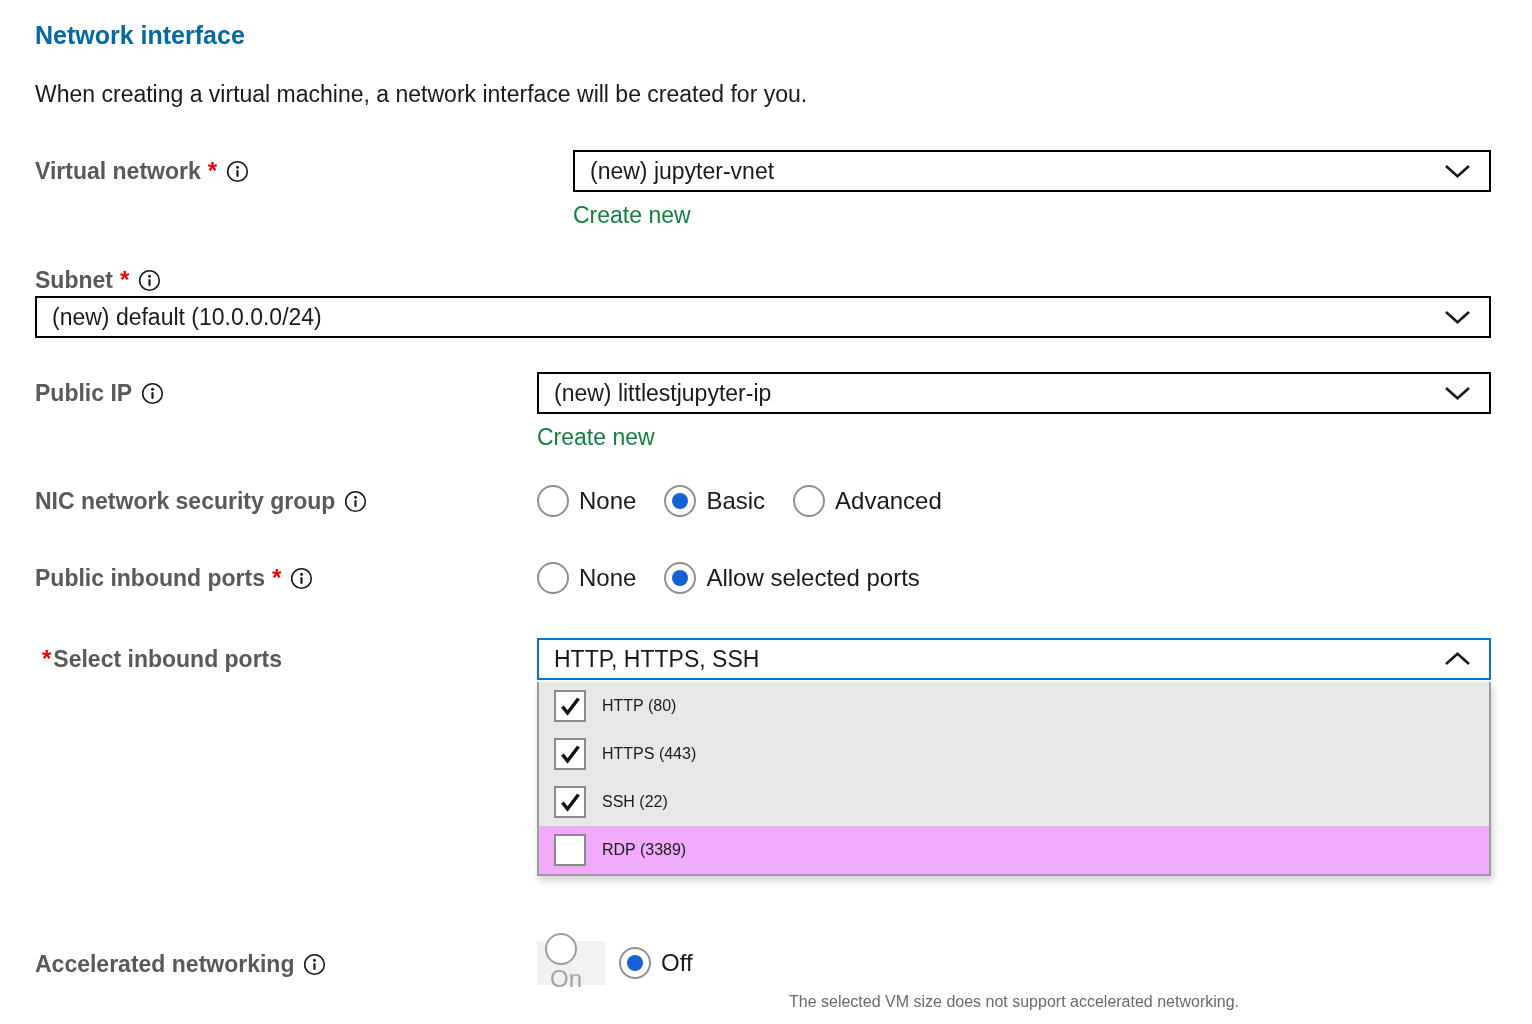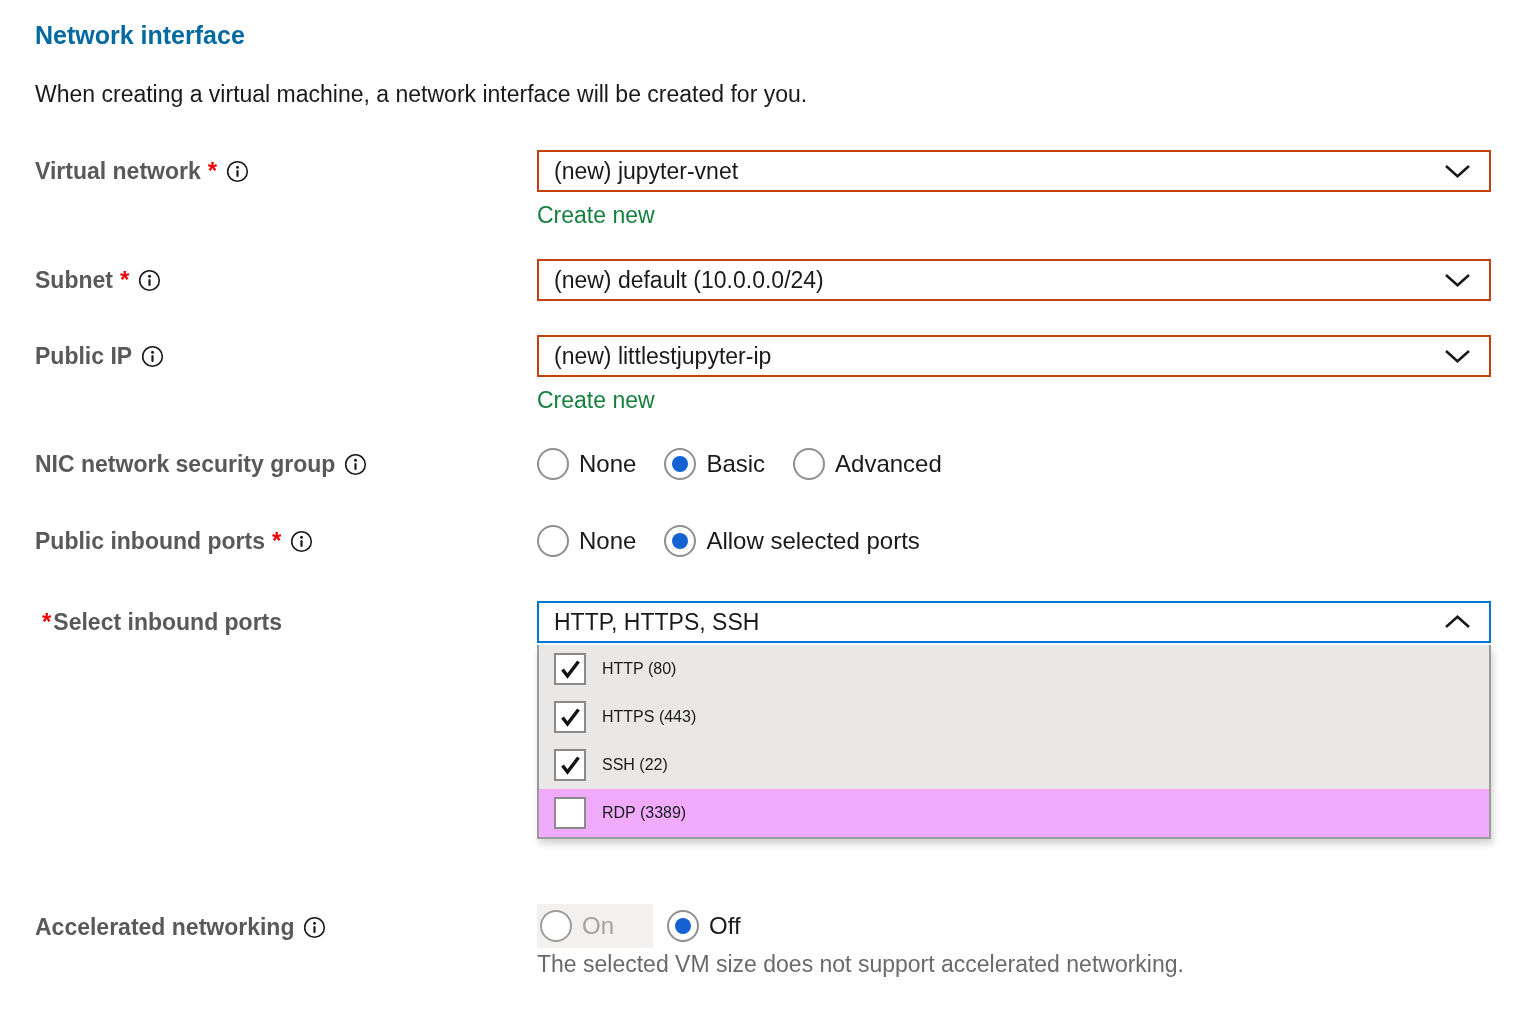--- a/index.html
+++ b/index.html
@@ -26,21 +26,21 @@
   .label-col { width: 502px; flex: none; display: flex; align-items: flex-start; padding-top: 7px; }
   .ctrl-col { flex: 1; min-width: 0; }
 
   .field-label { font-size: 23px; font-weight: 600; color: #595959; line-height: 28px; }
   .req { color: #ee0000; font-size: 24px; font-weight: 600; margin-left: 7px; line-height: 28px; }
   .req.before { margin-left: 0; margin-right: 2px; }
   .iicon { margin-left: 9px; margin-top: 3px; flex: none; }
 
   .dropdown {
     height: 42px; width: 100%;
-    border: 2px solid #c2410c; background: #fff;
+    border: 2px solid #000000; background: #fff;
     display: flex; align-items: center; justify-content: space-between;
     padding: 0 18px 0 15px; font-size: 23px; cursor: pointer;
   }
   .dropdown.focused { border-color: #0078d4; }
   .dd-value { white-space: nowrap; overflow: hidden; }
 
   .link {
     color: #15803d; font-size: 23px; line-height: 28px;
     display: inline-block; margin-top: 9px; text-decoration: none; cursor: pointer;
   }
@@ -72,26 +72,26 @@
   }
 
   .accel-row .label-col { padding-top: 9px; }
   .toggle-wrap { display: flex; align-items: center; }
   .on-block {
     background: #f2f1ef; height: 44px;
     display: flex; align-items: center; padding: 0 23px 0 3px;
   }
   .off-opt { margin-left: 14px; }
   .note {
-    font-size: 23px; color: #6a6a6a; text-align: left;
+    font-size: 16px; color: #6a6a6a; text-align: center;
     margin-top: 3px; line-height: 27px;
   }
 
-  .mt-row1 { margin-top: 42px; }
-  .mt-row2 { margin-top: 30px; }
+  .mt-row1 { margin-top: 42px; gap: 36px; }
+  .mt-row2 { margin-top: 30px; flex-direction: column; }
   .mt-row3 { margin-top: 34px; }
   .mt-row4 { margin-top: 33px; }
   .mt-row5 { margin-top: 43px; }
   .mt-row6 { margin-top: 43px; }
   .mt-row7 { margin-top: 65px; }
 </style>
 </head>
 <body>
 
 <div class="page">
@@ -281,21 +281,21 @@
         <svg width="23" height="23" viewBox="0 0 23 23">
             <circle cx="11.5" cy="11.5" r="9.8" fill="none" stroke="#1a1a1a" stroke-width="1.6"></circle>
             <circle cx="11.5" cy="7.2" r="1.5" fill="#1a1a1a"></circle>
             <rect x="10.4" y="9.9" width="2.2" height="7.2" rx="1.1" fill="#1a1a1a"></rect>
           </svg>
       </span>
     </div>
     <div class="ctrl-col">
       <div class="toggle-wrap">
         <span class="on-block">
-          <span class="radio-opt" style="margin-right:16px;">
+          <span class="radio-opt" style="margin-right:0;flex-direction:column;">
             <span class="rb disabled"></span>
             <span class="radio-label dim">On</span>
           </span>
         </span>
         <span class="radio-opt off-opt">
           <span class="rb checked"></span>
           <span class="radio-label">Off</span>
         </span>
       </div>
       <div class="note">The selected VM size does not support accelerated networking.</div>

